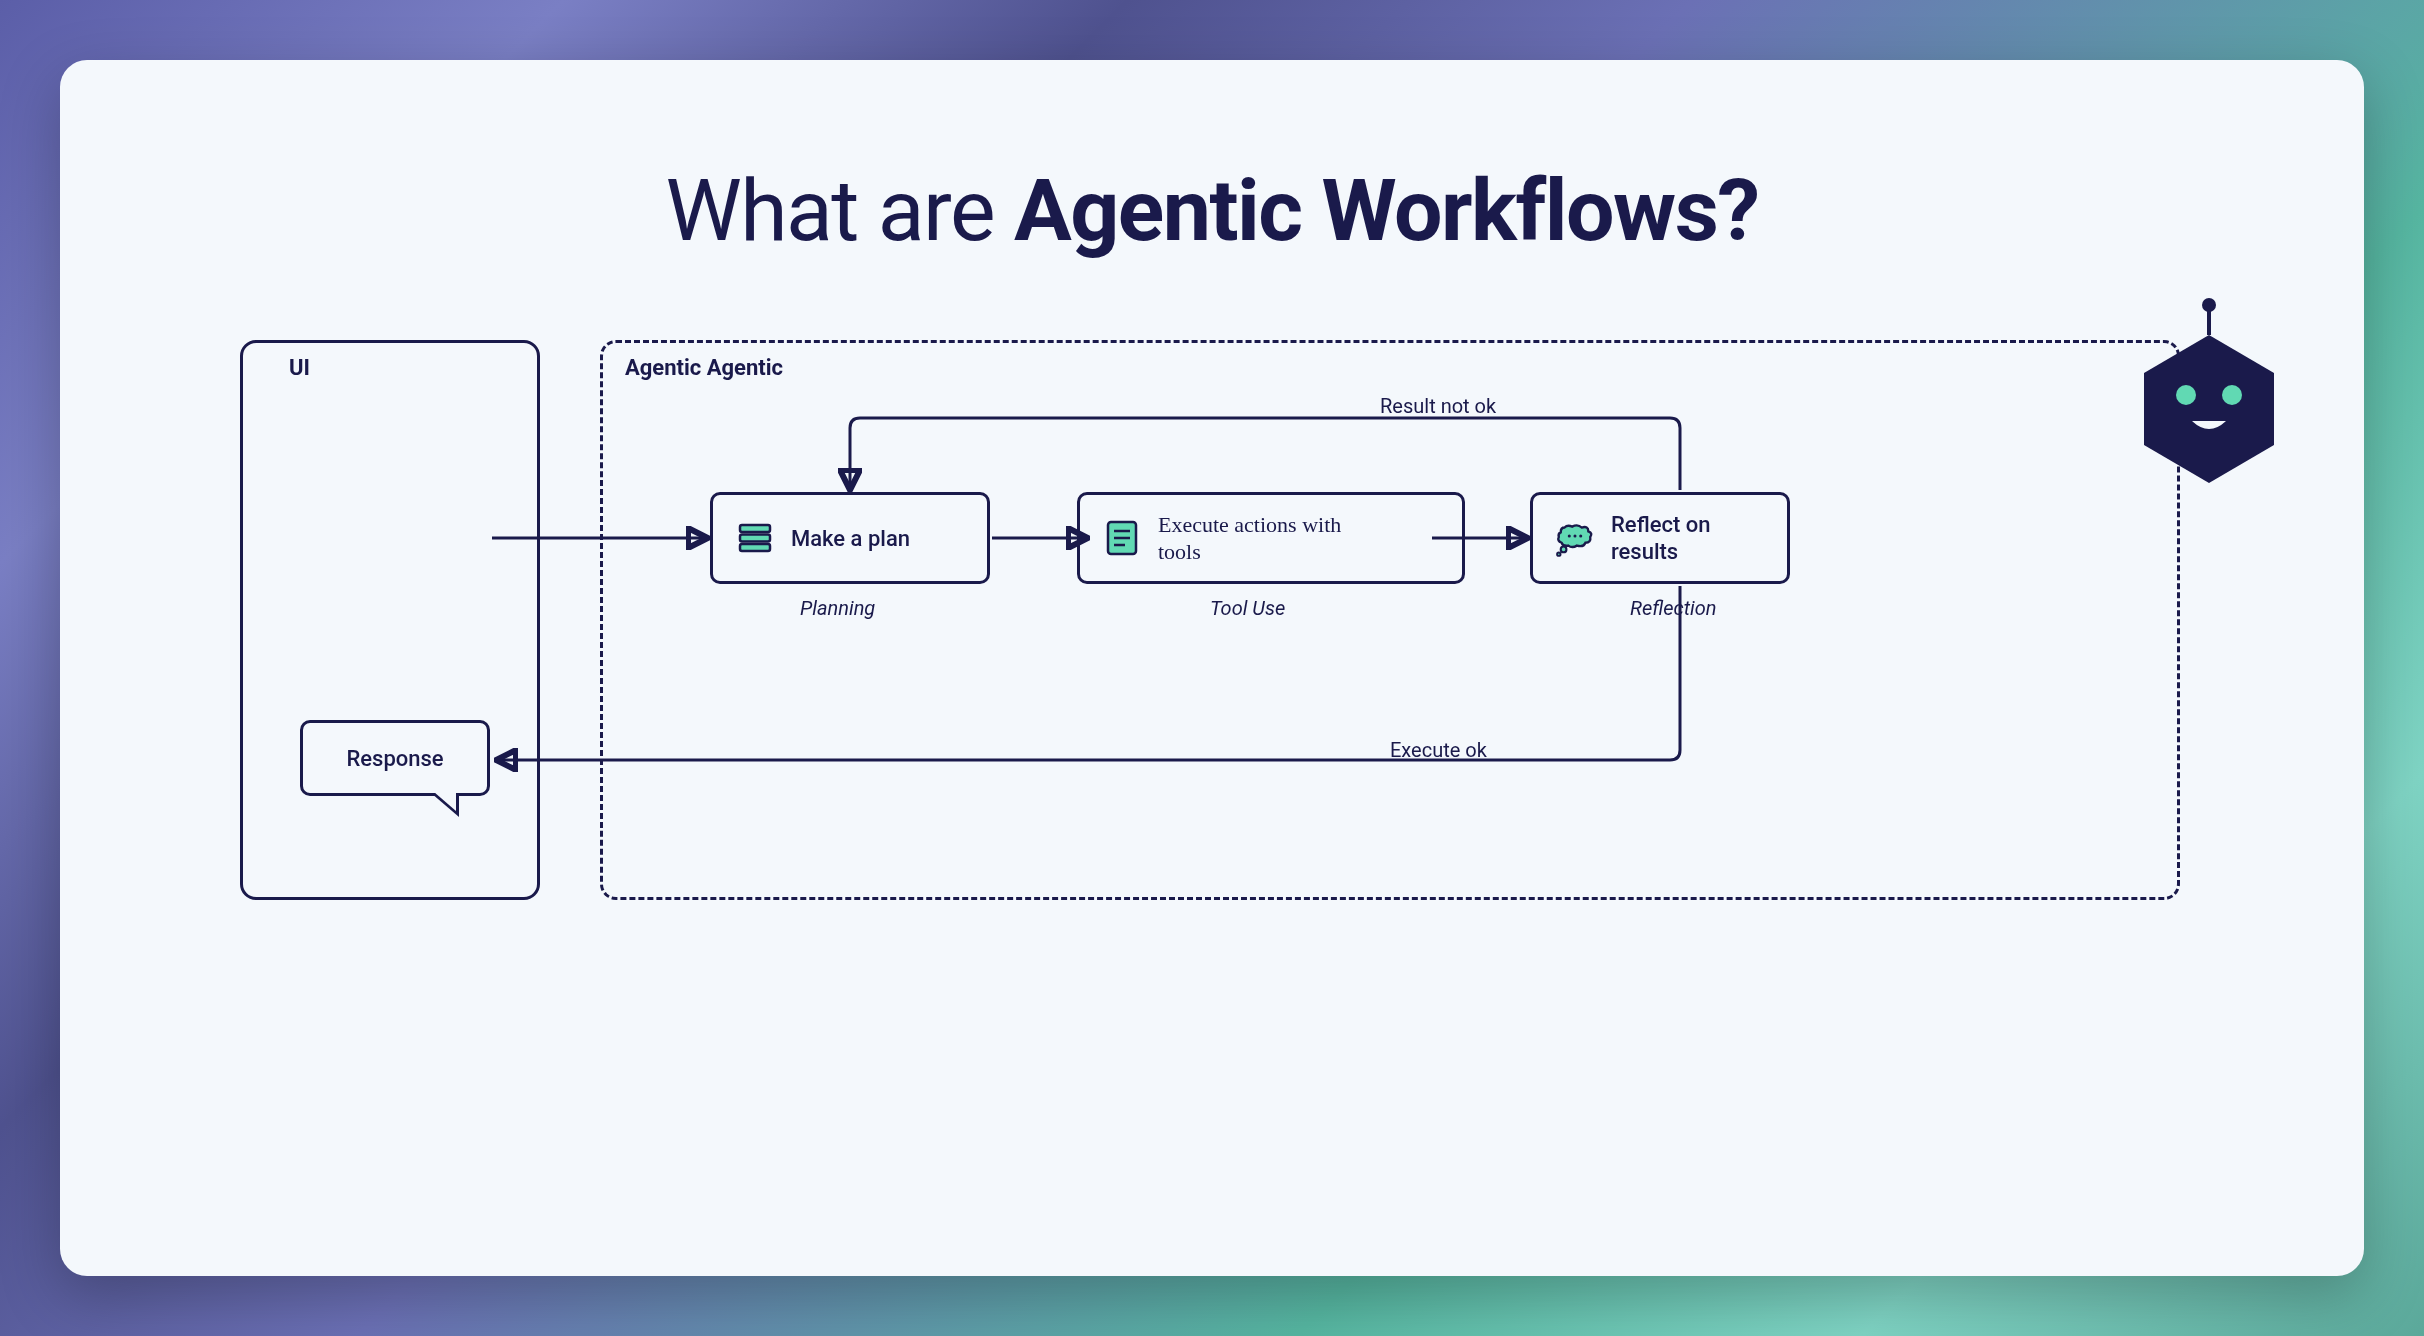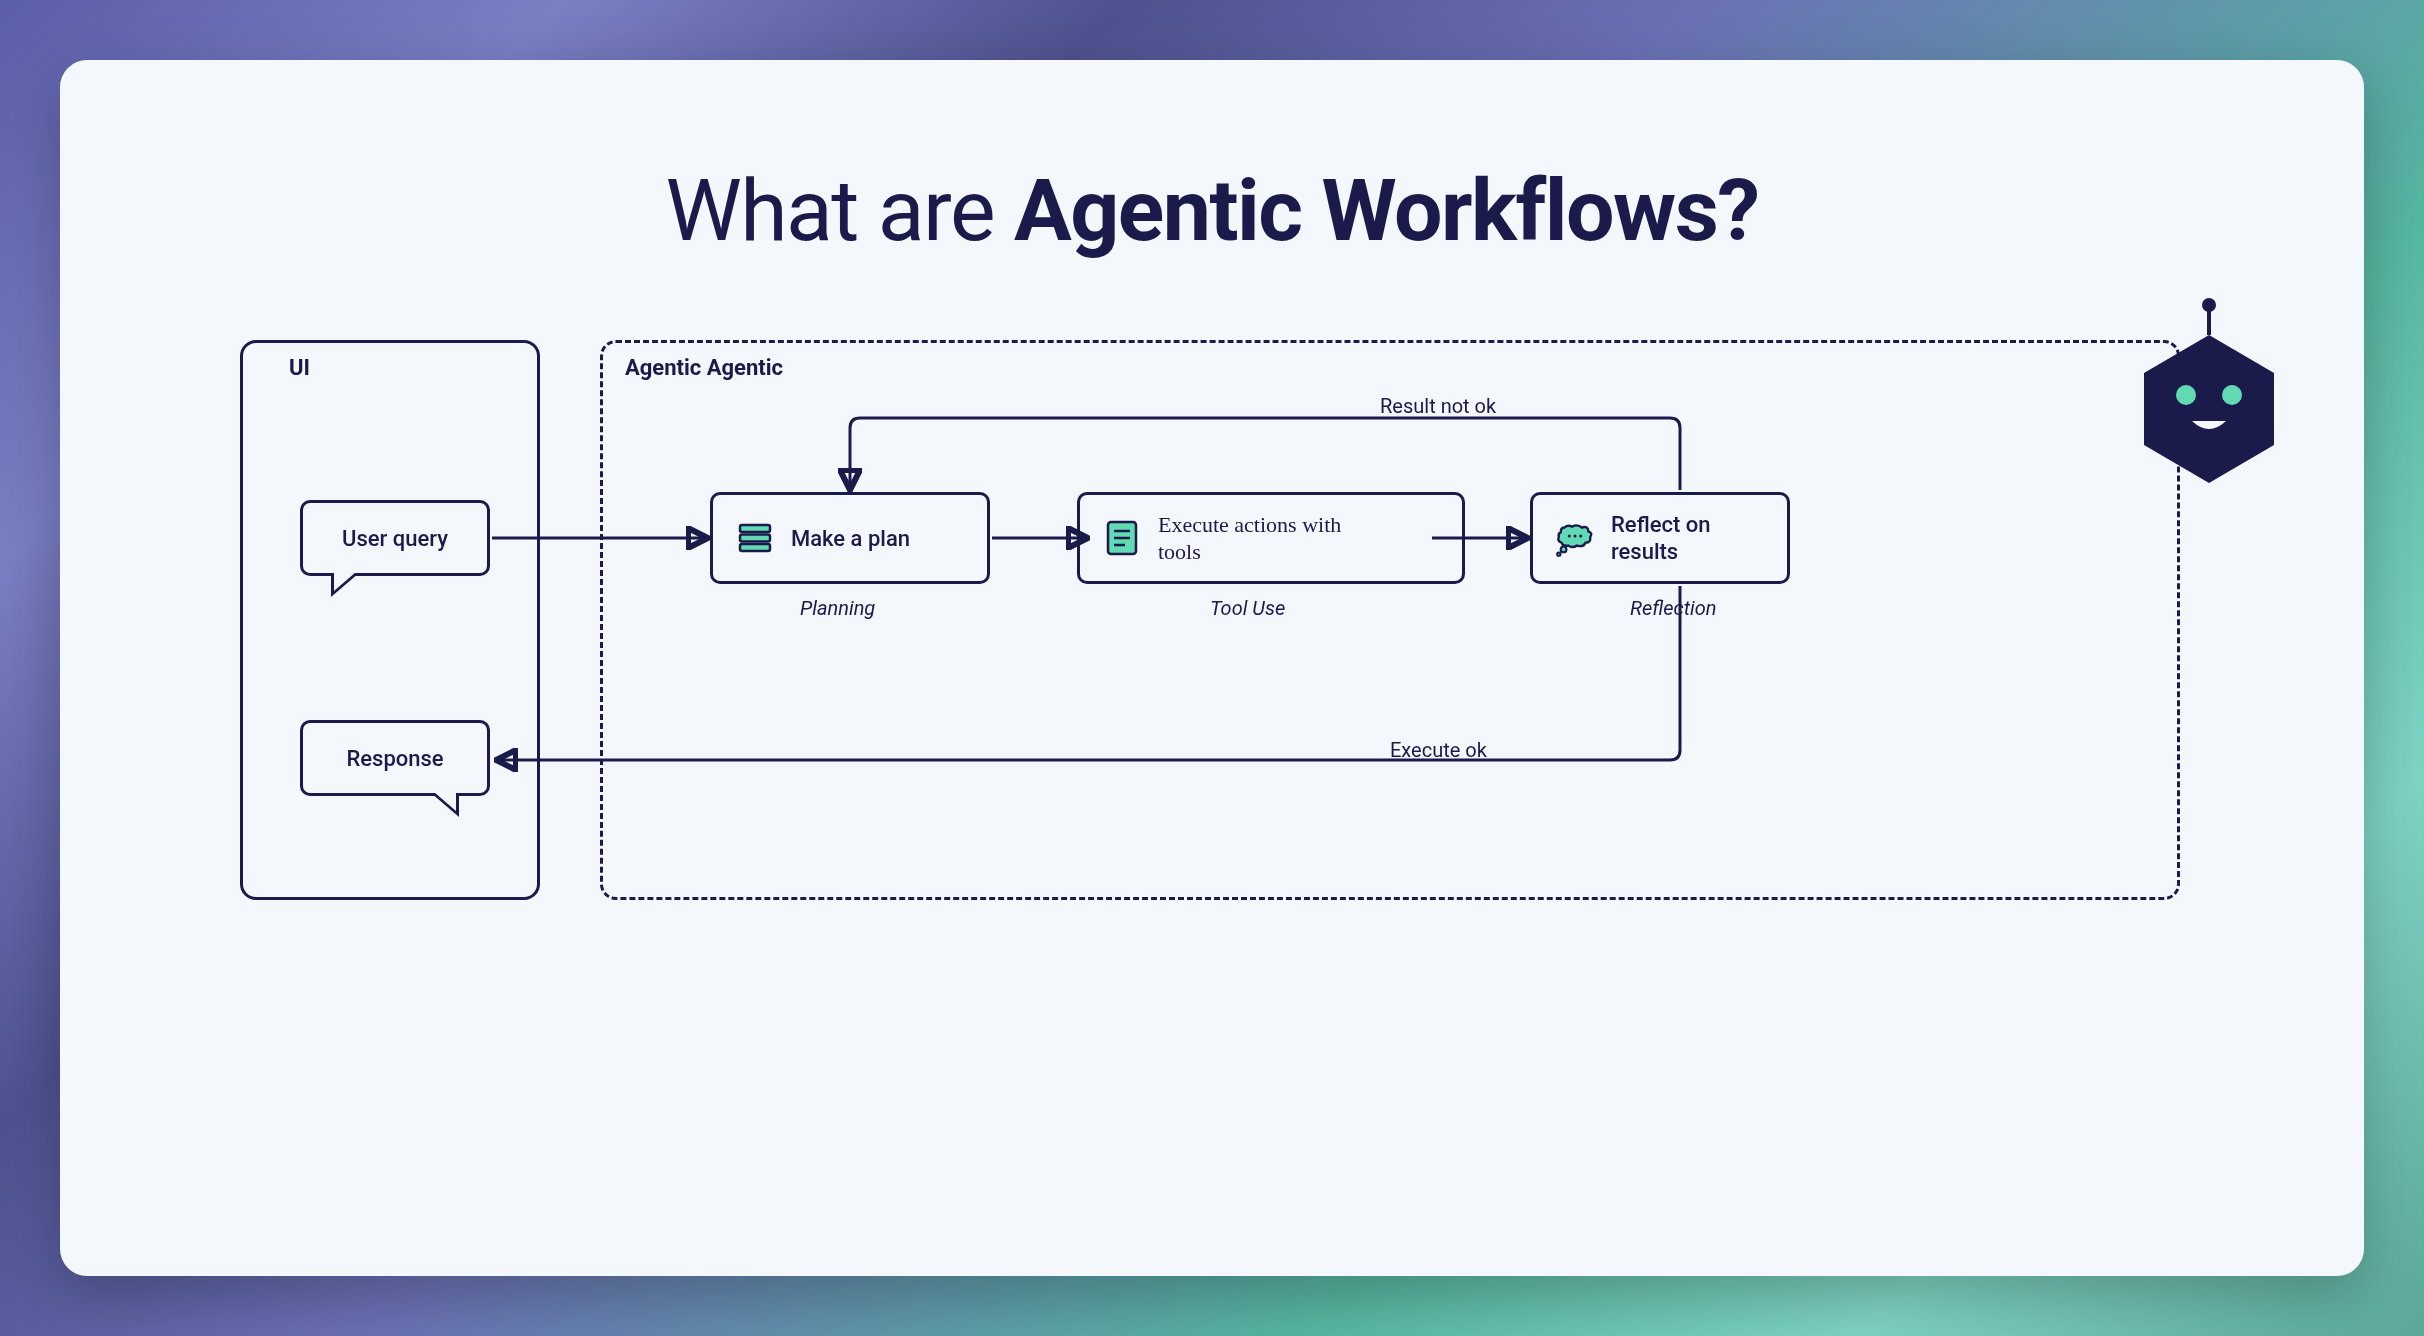--- a/index.html
+++ b/index.html
@@ -185,25 +185,20 @@
   <div class="diagram">
 
     <div class="ui-panel">
       <div class="ui-panel-label">UI</div>
     </div>
 
     <div class="agentic-panel">
       <div class="agentic-panel-label">Agentic Agentic</div>
     </div>
 
-    <div class="bubble query">
-      <span>User query</span>
-      <span class="tail-outer"></span>
-      <span class="tail-inner"></span>
-    </div>
     <div class="bubble response">
       <span>Response</span>
       <span class="tail-outer"></span>
       <span class="tail-inner"></span>
     </div>
 
     <div class="step plan">
       <span class="icon-wrap">
         <svg width="36" height="36" viewBox="0 0 36 36">
           <rect x="3" y="5" width="30" height="7" rx="2" fill="#61d9b3" stroke="#1a1a4b" stroke-width="2.5"></rect>

